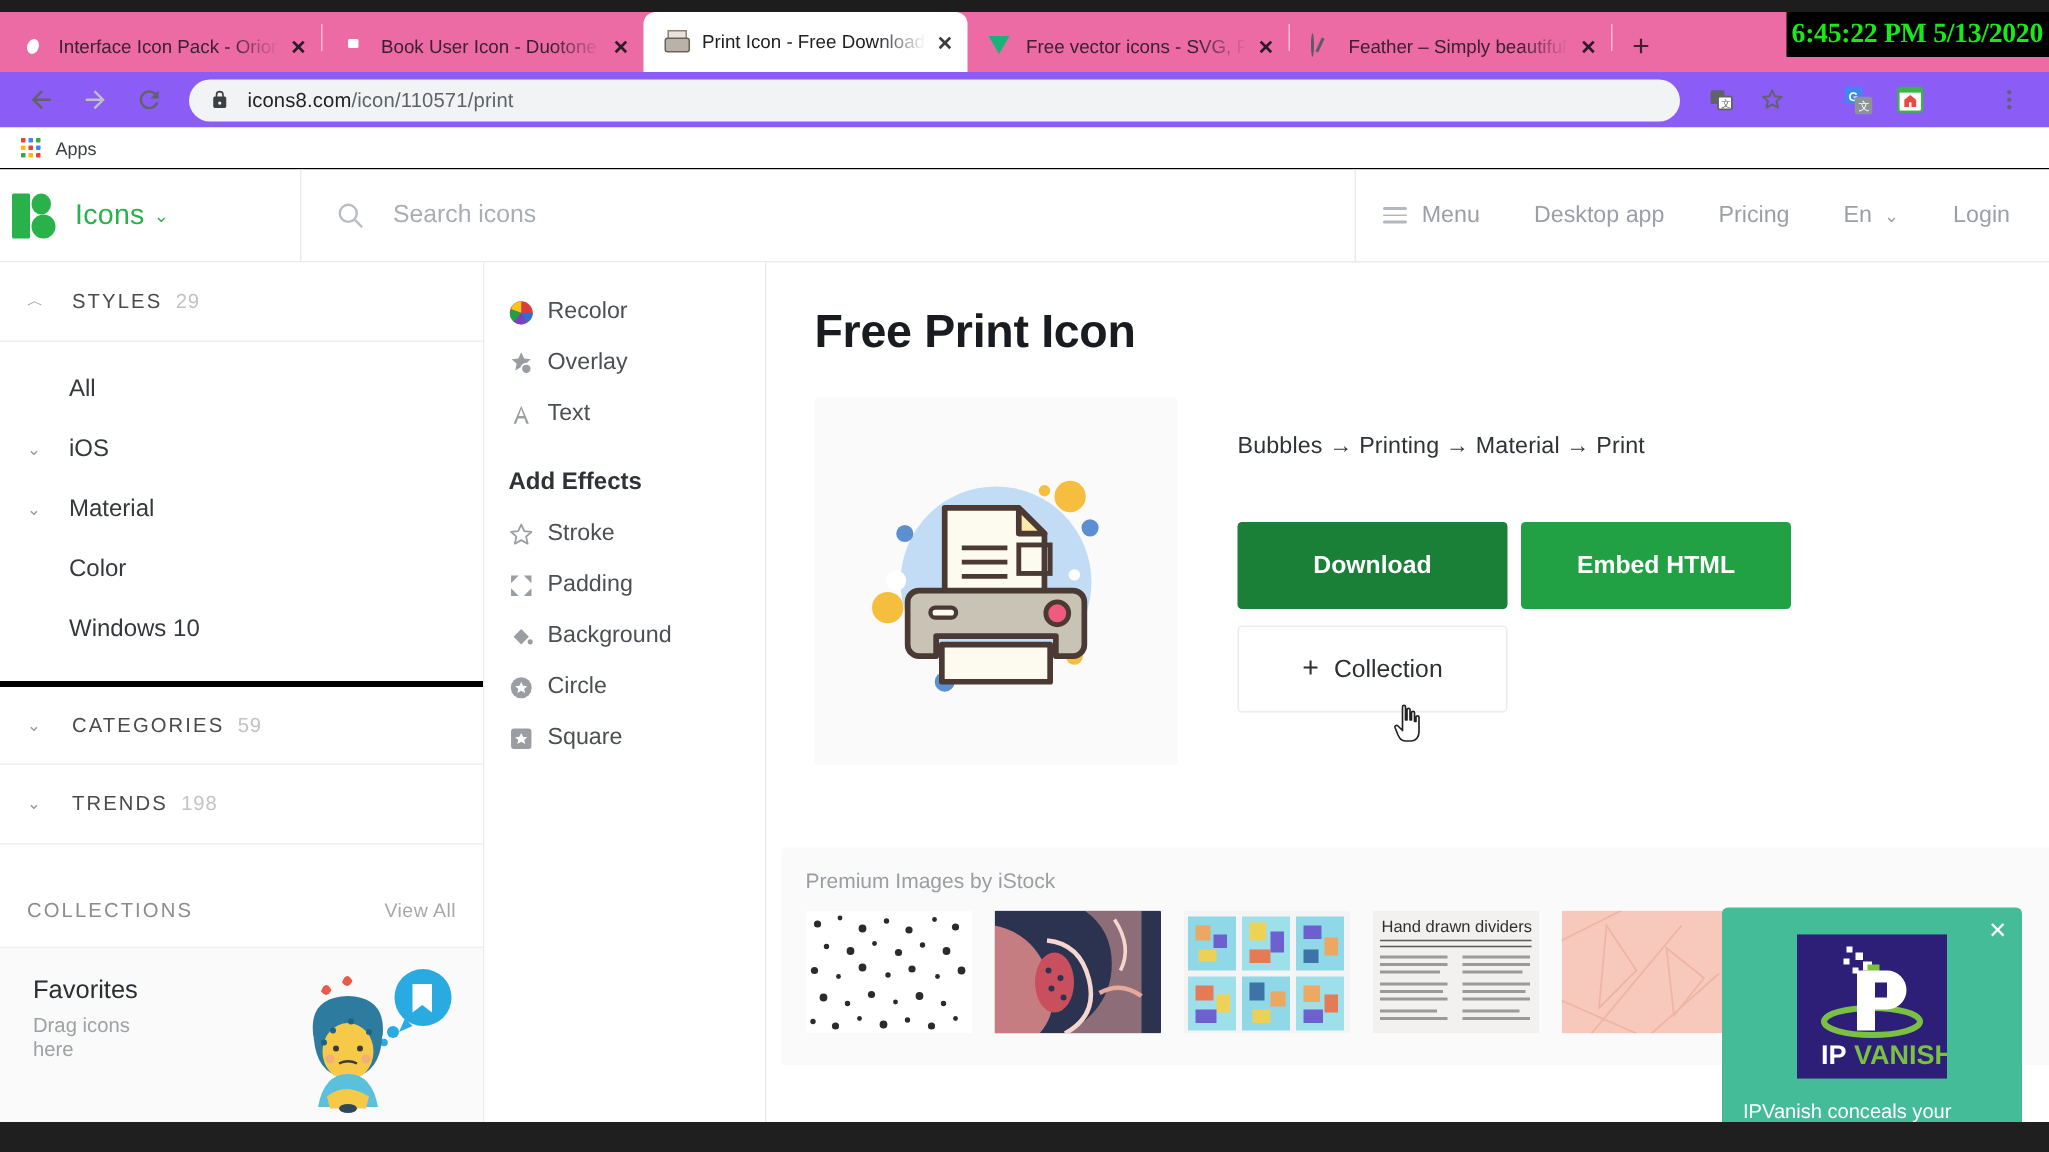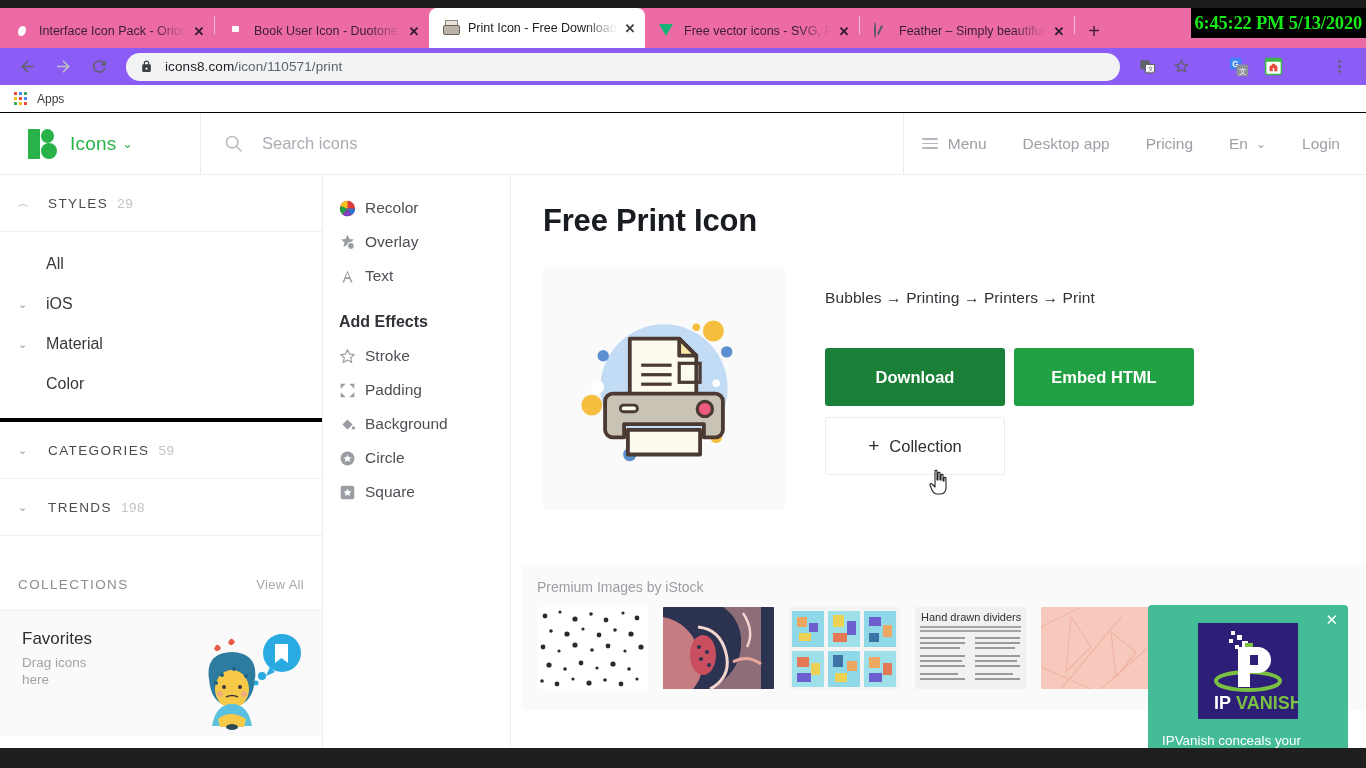--- a/index.html
+++ b/index.html
@@ -96,21 +96,21 @@
   .apps-grid { display: grid; grid-template-columns: repeat(3, 3px); grid-gap: 2px; margin-right: 10px; }
   .apps-grid i { width: 3px; height: 3px; display:block; border-radius:.5px; }
   .bookmarkbar .lbl { font-size: 12px; color: #3c4043; }
 
   
   .page { position: absolute; left: 0; top: 113px; width: 1366px; height: 635px; background: #fff; overflow:hidden;}
 
   .site-header {
     height: 62px; display: flex; align-items: center; border-bottom: 1px solid #ececec; background:#fff;
   }
-  .logo-wrap { width: 200px; display: flex; align-items: center; padding-left: 28px; flex:0 0 auto;}
+  .logo-wrap { width: 200px; display: flex; align-items: center; padding-left: 8px; flex:0 0 auto;}
   .logo-mark { width: 30px; height: 30px; position: relative; margin-right: 12px; }
   .logo-mark .bar { position: absolute; left: 0; top: 0; width: 12px; height: 30px; background: #29b24a; border-radius:1px;}
   .logo-mark .dot1 { position: absolute; left: 13px; top: 0px; width: 13px; height: 14px; border-radius: 50%; background: #29b24a; }
   .logo-mark .dot2 { position: absolute; left: 13px; top: 14px; width: 16px; height: 16px; border-radius: 50%; background: #29b24a; }
   .logo-text { font-size: 19px; color: #29b24a; letter-spacing:.2px;}
   .logo-caret { color: #29b24a; font-size: 12px; margin-left: 6px; }
 
   .search-zone { flex: 1 1 auto; display: flex; align-items: center; border-left: 1px solid #ececec; height: 100%; padding-left: 22px;}
   .search-zone .sicon { margin-right: 18px; display: flex; }
   .search-input {
@@ -394,20 +394,24 @@
             <span class="chev">⌄</span>
               <span>iOS</span>
           </div>
           <div class="style-item">
             <span class="chev">⌄</span>
               <span>Material</span>
           </div>
           <div class="style-item">
             <span class="spacer"></span>
               <span>Color</span>
+          </div>
+          <div class="style-item">
+            <span class="spacer"></span>
+              <span>Windows 10</span>
           </div>
         </div>
 
         <div class="side-sec">
           <span class="chev">⌄</span>
           <span>CATEGORIES</span>
           <span class="count">59</span>
         </div>
 
         <div class="side-sec">
@@ -561,21 +565,21 @@
               <rect x="116" y="74" width="22" height="20" fill="none" stroke="#4a3a33" stroke-width="3.4"></rect>
               <line x1="118" y1="106" x2="138" y2="106" stroke="#4a3a33" stroke-width="3.4"></line>
               <path d="M46 106h108a8 8 0 0 1 8 8v30a8 8 0 0 1-8 8h-12v-14H58v14H46a8 8 0 0 1-8-8v-30a8 8 0 0 1 8-8z" fill="#c9c3b6" stroke="#4a3a33" stroke-width="4" stroke-linejoin="round"></path>
               <rect x="54" y="118" width="18" height="7" rx="3.5" fill="#fdfbf0" stroke="#4a3a33" stroke-width="3"></rect>
               <circle cx="143" cy="122" r="8" fill="#ef5a7f" stroke="#4a3a33" stroke-width="3.4"></circle>
               <rect x="62" y="144" width="76" height="26" fill="#fdfbf0" stroke="#4a3a33" stroke-width="4" stroke-linejoin="round"></rect>
             </svg>
           </div>
 
           <div class="right-col">
-            <div class="breadcrumb">Bubbles → Printing → Printers → Print</div>
+            <div class="breadcrumb">Bubbles → Printing → Material → Print</div>
 
             <div class="btn-row">
               <button class="btn primary">Download</button>
               <button class="btn secondary">Embed HTML</button>
             </div>
             <button class="btn outline">
               <span class="plus">+</span>
               <span>Collection</span>
             </button>
           </div>

